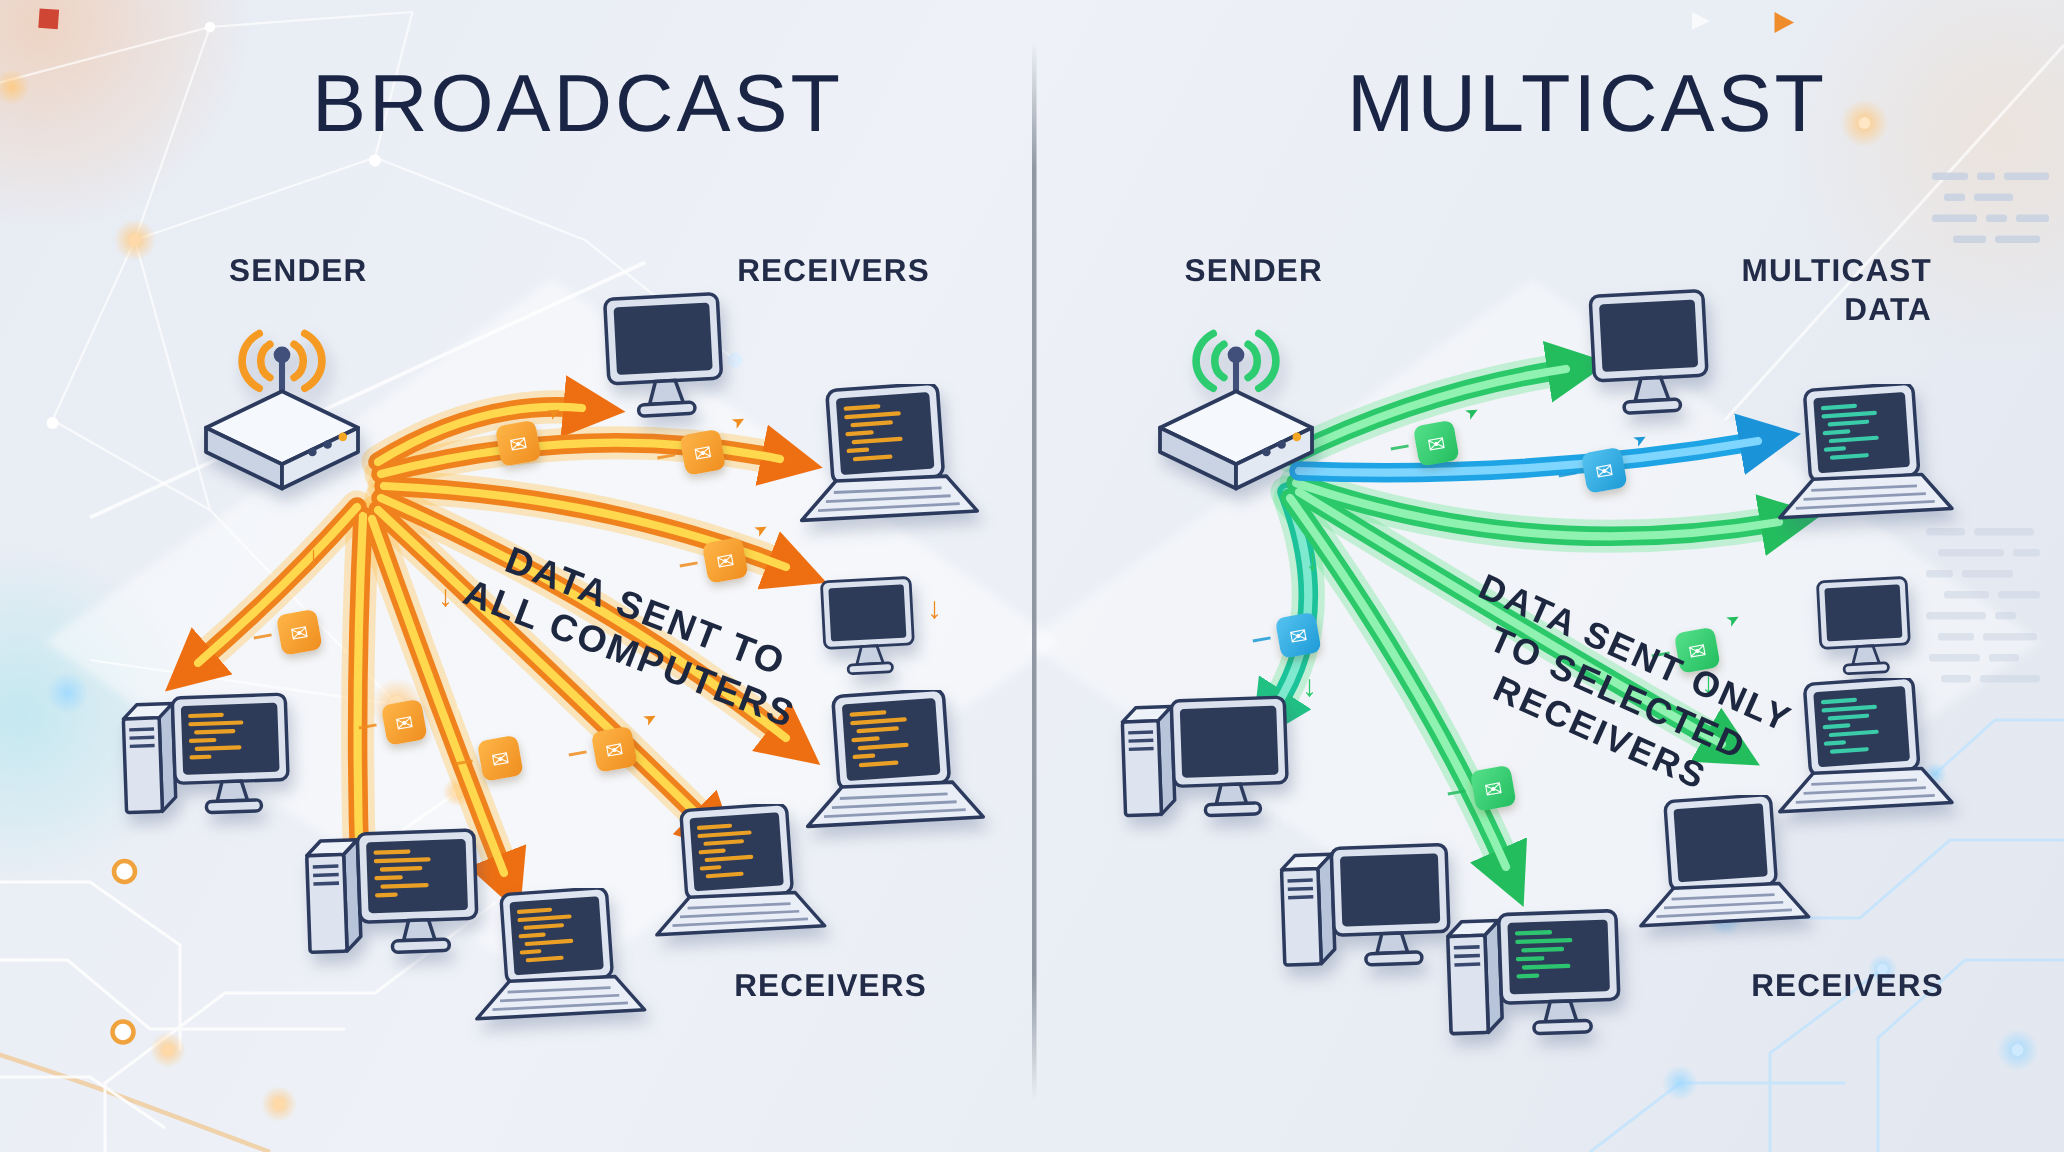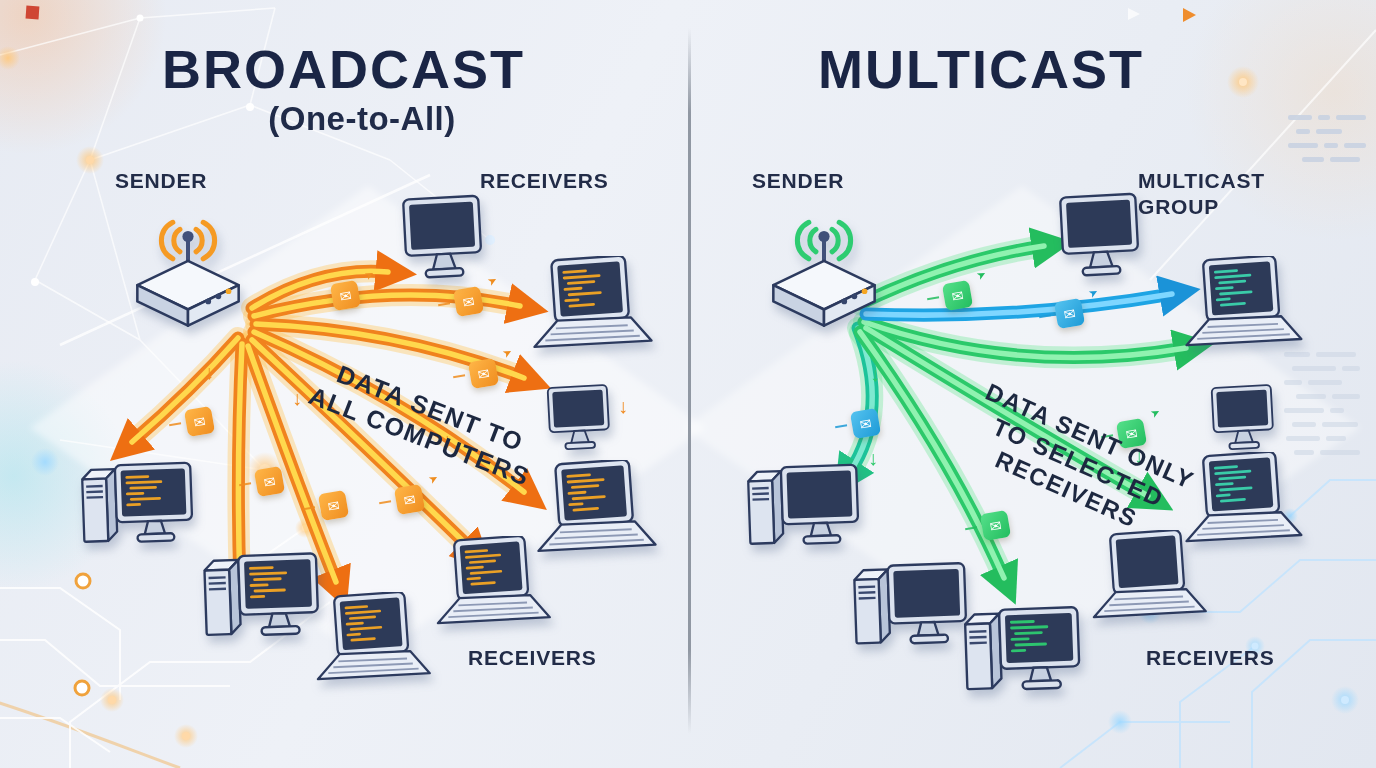--- a/index.html
+++ b/index.html
@@ -9,23 +9,23 @@
     background:
       radial-gradient(circle at 2% 2%, rgba(255,150,70,.28) 0, rgba(255,150,70,0) 9%),
       radial-gradient(circle at 1% 62%, rgba(110,220,230,.30) 0, rgba(110,220,230,0) 8%),
       radial-gradient(circle at 97% 12%, rgba(255,190,120,.18) 0, rgba(255,190,120,0) 10%),
       linear-gradient(118deg,#e7ebf3 0%,#eef1f7 38%,#e9edf4 66%,#e2e7f0 100%);
   }
   svg.layer{position:absolute;left:0;top:0;width:1376px;height:768px;pointer-events:none;}
   .dev{position:absolute;overflow:visible;filter:drop-shadow(3px 7px 5px rgba(70,90,130,.28));}
   .divider{position:absolute;left:688px;top:28px;width:3px;height:706px;
     background:linear-gradient(to bottom,rgba(140,147,158,0),rgba(128,136,148,.85) 12%,rgba(128,136,148,.85) 88%,rgba(140,147,158,0));}
-  .title{position:absolute;font-size:54px;font-weight:700;letter-spacing:2px;color:#1a2545;text-align:left;}
+  .title{position:absolute;font-size:54px;font-weight:400;letter-spacing:2px;color:#1a2545;text-align:right;}
   .subtitle{position:absolute;font-size:33px;font-weight:700;letter-spacing:.5px;color:#202b49;text-align:center;}
-  .lbl{position:absolute;font-size:21px;font-weight:700;letter-spacing:.8px;color:#222c48;text-align:left;line-height:1.25;}
+  .lbl{position:absolute;font-size:21px;font-weight:700;letter-spacing:.8px;color:#222c48;text-align:right;line-height:1.25;}
   .annot{position:absolute;font-weight:700;color:#1d2840;letter-spacing:1.5px;line-height:1.2;text-align:center;transform-origin:center;}
   .annot.l{left:300px;top:392px;width:250px;font-size:25px;transform:rotate(21deg);}
   .annot.r{left:958px;top:420px;width:240px;font-size:24px;transform:rotate(24deg);}
   .packet{position:absolute;width:27px;height:27px;border-radius:6px;display:flex;align-items:center;justify-content:center;
     transform:rotate(-10deg);box-shadow:0 3px 6px rgba(80,60,20,.25);}
   .packet .glyph{color:#fff;font-size:14px;line-height:1;}
   .packet.orange{background:linear-gradient(135deg,#ffb648,#ef8d1f);color:#ef8d1f;}
   .packet.green{background:linear-gradient(135deg,#55e08a,#23bd5f);color:#23bd5f;}
   .packet.blue{background:linear-gradient(135deg,#55c3f0,#1d9ad6);color:#1d9ad6;}
   .packet .trail{position:absolute;left:-17px;top:11px;width:12px;border-top:2.5px dashed currentColor;opacity:.85;}
@@ -463,31 +463,30 @@
   <svg class="dev" style="left:956px;top:590px;width:130px;height:124px;color:#2ecc71">
       <use href="#sym-desktop"></use>
     </svg>
   <svg class="dev" style="left:1086px;top:530px;width:122px;height:100px;color:transparent">
       <use href="#sym-laptop"></use>
     </svg>
 
   <div class="divider"></div>
 
   <div class="title" style="left:162px;top:38px;width:400px">BROADCAST</div>
-  <div class="subtitle" style="left:162px;top:100px;width:400px">(One-to-All)</div>
   <div class="title" style="left:818px;top:38px;width:400px">MULTICAST</div>
 
   <div class="lbl" style="left:115px;top:168px;width:130px">SENDER</div>
   <div class="lbl" style="left:480px;top:168px;width:140px">RECEIVERS</div>
   <div class="lbl" style="left:468px;top:645px;width:150px">RECEIVERS</div>
 
   <div class="lbl" style="left:752px;top:168px;width:130px">SENDER</div>
   <div class="lbl" style="left:1138px;top:168px;width:150px">
     <span>MULTICAST</span><br>
-    <span>GROUP</span>
+    <span>DATA</span>
   </div>
   <div class="lbl" style="left:1146px;top:645px;width:150px">RECEIVERS</div>
 
   <div class="annot l">
     <span>DATA SENT TO</span><br>
     <span>ALL COMPUTERS</span>
   </div>
   <div class="annot r">
     <span>DATA SENT ONLY</span><br>
     <span>TO SELECTED</span><br>

